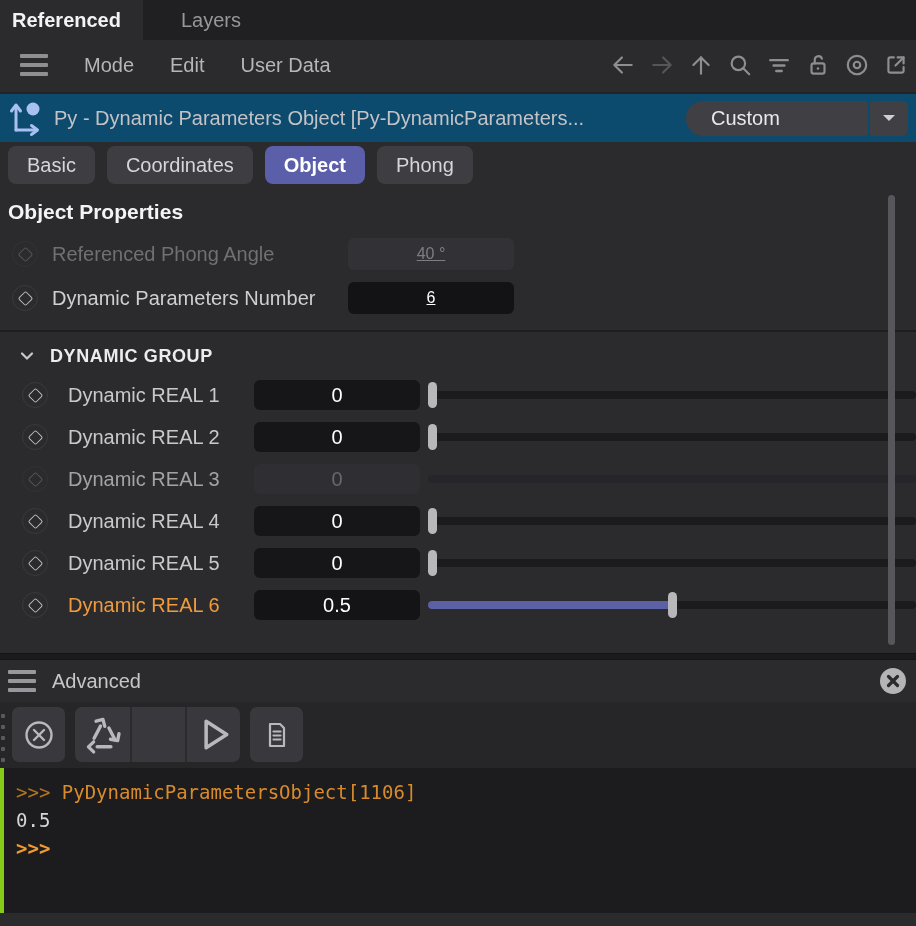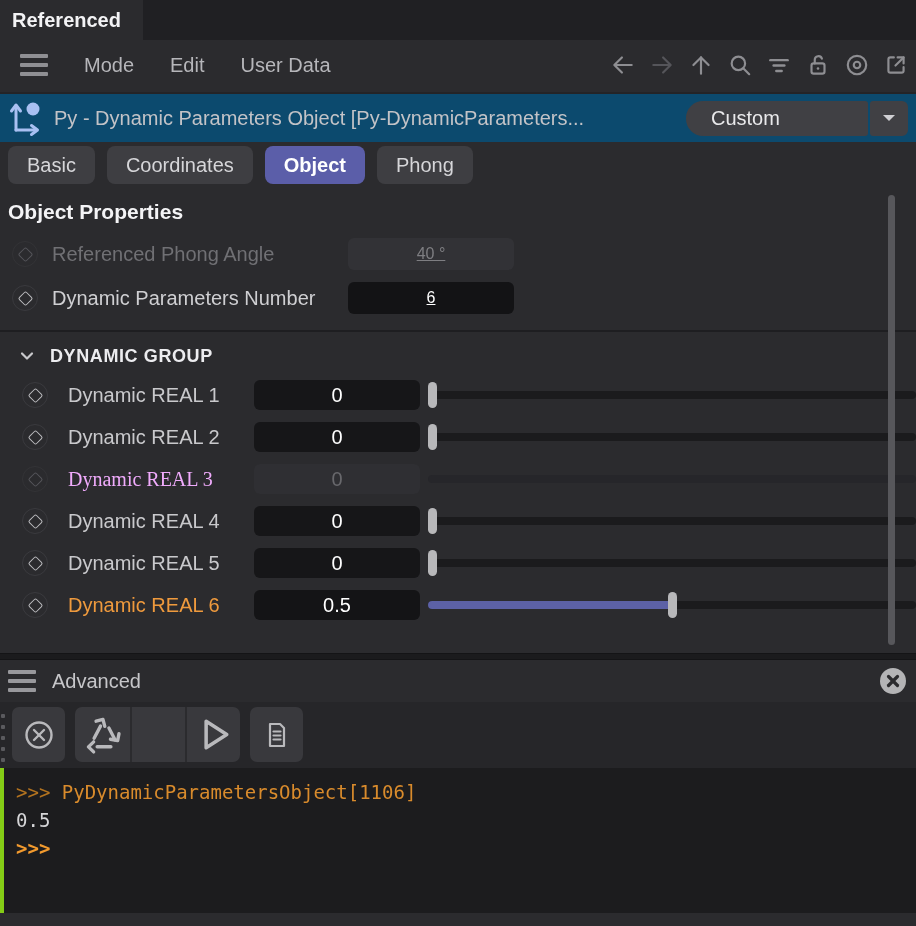--- a/index.html
+++ b/index.html
@@ -54,21 +54,21 @@
 
   .sep { margin-top:16px; border-top:2px solid #1e1e21; }
 
   .group-head { display:flex; align-items:center; margin:12px 0 0 18px; height:24px; }
   .group-head svg { width:18px; height:18px; color:#c9c9cc; }
   .group-title { margin-left:14px; font-size:18px; font-weight:700; letter-spacing:0.6px; color:#ececef; }
 
   .param-row { display:flex; align-items:center; height:30px; margin-top:12px; padding-left:22px; }
   .param-row .label { margin-left:20px; width:186px; font-size:20px; color:#c9c9cc; }
   .param-row .field { width:166px; height:30px; flex:none; border-radius:6px; background:#161618; color:#ffffff; font-size:20px; display:flex; align-items:center; justify-content:center; }
-  .param-row.disabled .label { color:#f0abfc;font-family:Liberation Serif, serif; }
+  .param-row.disabled .label { color:#a3a3a3; }
   .param-row.disabled .field { background:#2f2f33; color:#68686c; }
   .param-row.highlighted .label { color:#ef9a3d; }
 
   .slider { position:relative; height:30px; flex:1; margin-left:8px; }
   .slider .track { position:absolute; left:0; right:0; top:11px; height:8px; border-radius:4px; background:#1b1b1d; }
   .slider .fill { position:absolute; left:0; top:11px; height:8px; border-radius:4px; background:#5c61a6; width:calc(var(--frac,0) * 100%); }
   .slider .handle { position:absolute; top:2px; width:9px; height:26px; border-radius:4.5px; background:#b8b8ba; left:calc(var(--frac,0) * (100% - 9px)); }
   .param-row.disabled .track { background:#26262a; }
   .param-row.highlighted .field { background:#141416; }
 
@@ -103,20 +103,23 @@
   .cline.active .prompt { color:#f29a2e; font-weight:bold; }
 </style>
 </head>
 <body>
 
 <div class="app">
 
   <div class="tabstrip">
     <div class="tab active">
       <span>Referenced</span>
+    </div>
+    <div class="tab inactive">
+      <span>Layers</span>
     </div>
   </div>
 
   <div class="menubar">
     <div class="burger">
         <i></i>
         <i></i>
         <i></i>
       </div>
     <div class="menu-item">Mode</div>

